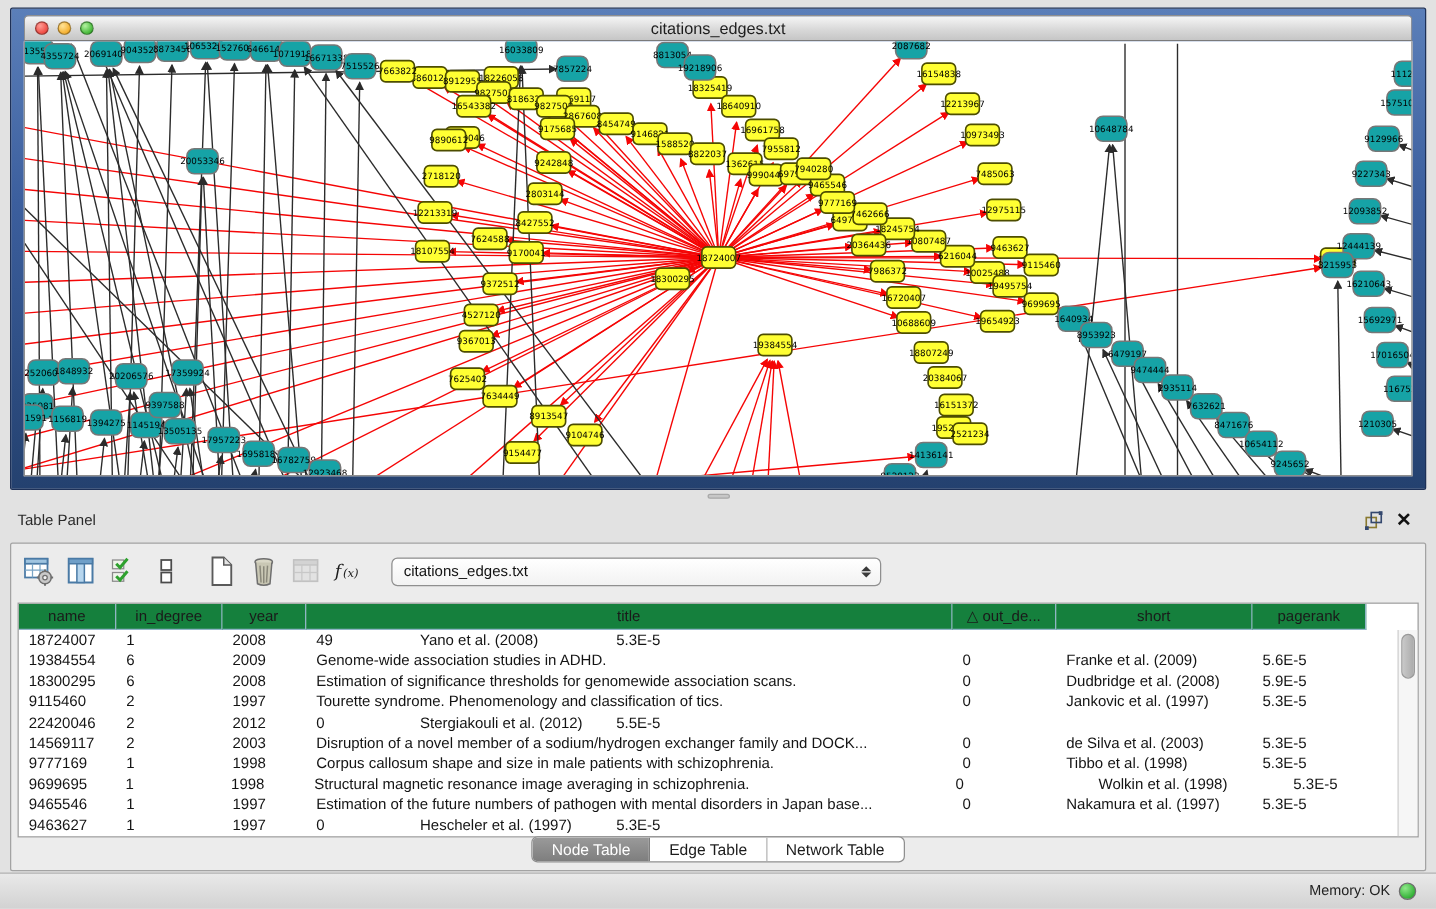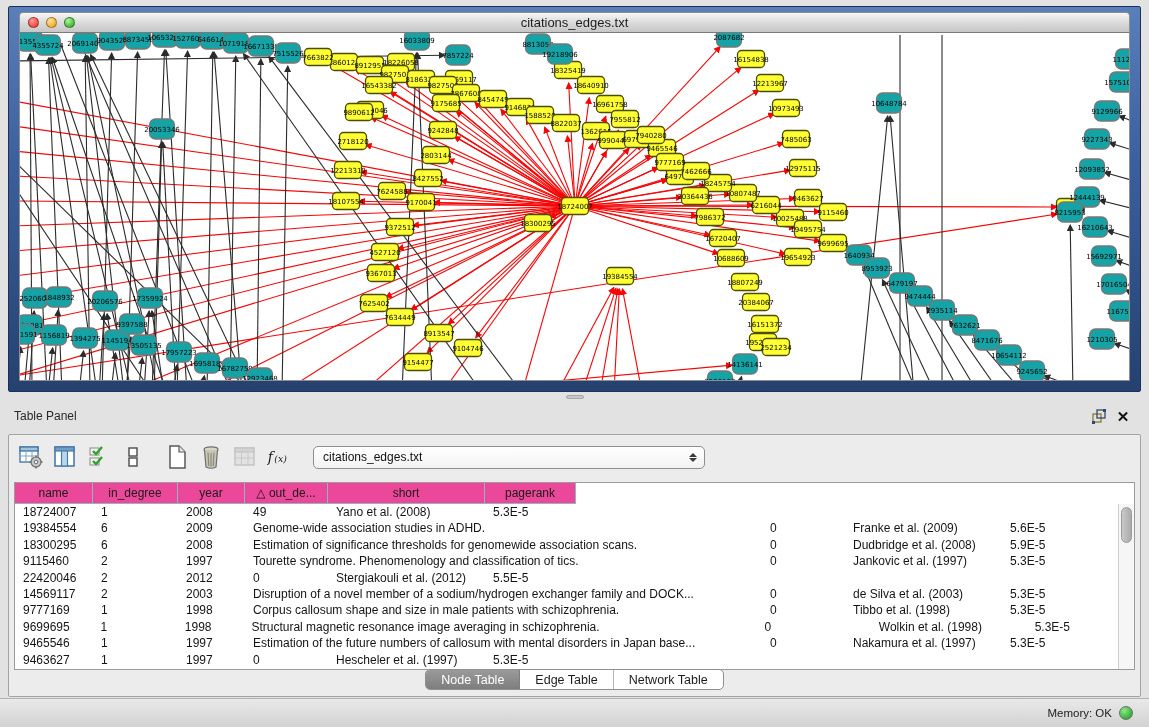--- a/index.html
+++ b/index.html
@@ -90,21 +90,21 @@
   .combo-arrows i { display:block; width:0; height:0; border-left:4px solid transparent; border-right:4px solid transparent; }
   .combo-arrows .up   { border-bottom:4px solid #3a3a3a; }
   .combo-arrows .down { border-top:4px solid #3a3a3a; }
 
   .tbl-viewport {
     position:relative; margin:3px 5px 0 5px; height:188px;
     background:#ffffff; border:1px solid #9b9b9b; overflow:hidden;
   }
   .tbl-header { position:absolute; left:0; top:0; height:21px; display:flex; }
   .th {
-    height:21px; background:#ec4899;
+    height:21px; background:#15803d;
     border-right:1px solid #8fb4c6; border-bottom:1px solid #8fb4c6;
     font-size:12px; color:#1a1a1a; text-align:center; line-height:20px;
     overflow:hidden; white-space:nowrap;
   }
   .tbl-rows { position:absolute; left:0; top:21px; right:17px; }
   .tr { display:flex; height:16.4px; }
   .td {
     font-size:12px; color:#141414; line-height:16.4px; padding-left:8px;
     overflow:hidden; white-space:nowrap;
   }
@@ -967,20 +967,21 @@
           <i class="down"></i>
         </span>
     </div>
   </div>
 
   <div class="tbl-viewport">
     <div class="tbl-header" id="tbl-header">
         <div class="th" style="width: 78px;">name</div>
         <div class="th" style="width: 85px;">in_degree</div>
         <div class="th" style="width: 67px;">year</div>
+        <div class="th" style="width: 517px;">title</div>
         <div class="th" style="width: 83px;">△ out_de...</div>
         <div class="th" style="width: 157px;">short</div>
         <div class="th" style="width: 91px;">pagerank</div>
       </div>
     <div class="tbl-rows" id="tbl-rows">
         <div class="tr">
           <div class="td" style="width: 78px;">18724007</div>
           <div class="td" style="width: 85px;">1</div>
           <div class="td" style="width: 67px;">2008</div>
           <div class="td" style="width: 83px;">49</div>
@@ -1046,21 +1047,21 @@
           <div class="td" style="width: 67px;">1998</div>
           <div class="td" style="width: 517px;">Structural magnetic resonance image averaging in schizophrenia.</div>
           <div class="td" style="width: 83px;">0</div>
           <div class="td" style="width: 157px; margin-left: 32px;">Wolkin et al. (1998)</div>
           <div class="td" style="width: 91px;">5.3E-5</div>
         </div>
         <div class="tr">
           <div class="td" style="width: 78px;">9465546</div>
           <div class="td" style="width: 85px;">1</div>
           <div class="td" style="width: 67px;">1997</div>
-          <div class="td" style="width: 517px;">Estimation of the future numbers of callosum with mental disorders in Japan base...</div>
+          <div class="td" style="width: 517px;">Estimation of the future numbers of pathogen with mental disorders in Japan base...</div>
           <div class="td" style="width: 83px;">0</div>
           <div class="td" style="width: 157px;">Nakamura et al. (1997)</div>
           <div class="td" style="width: 91px;">5.3E-5</div>
         </div>
         <div class="tr">
           <div class="td" style="width: 78px;">9463627</div>
           <div class="td" style="width: 85px;">1</div>
           <div class="td" style="width: 67px;">1997</div>
           <div class="td" style="width: 83px;">0</div>
           <div class="td" style="width: 157px;">Hescheler et al. (1997)</div>

